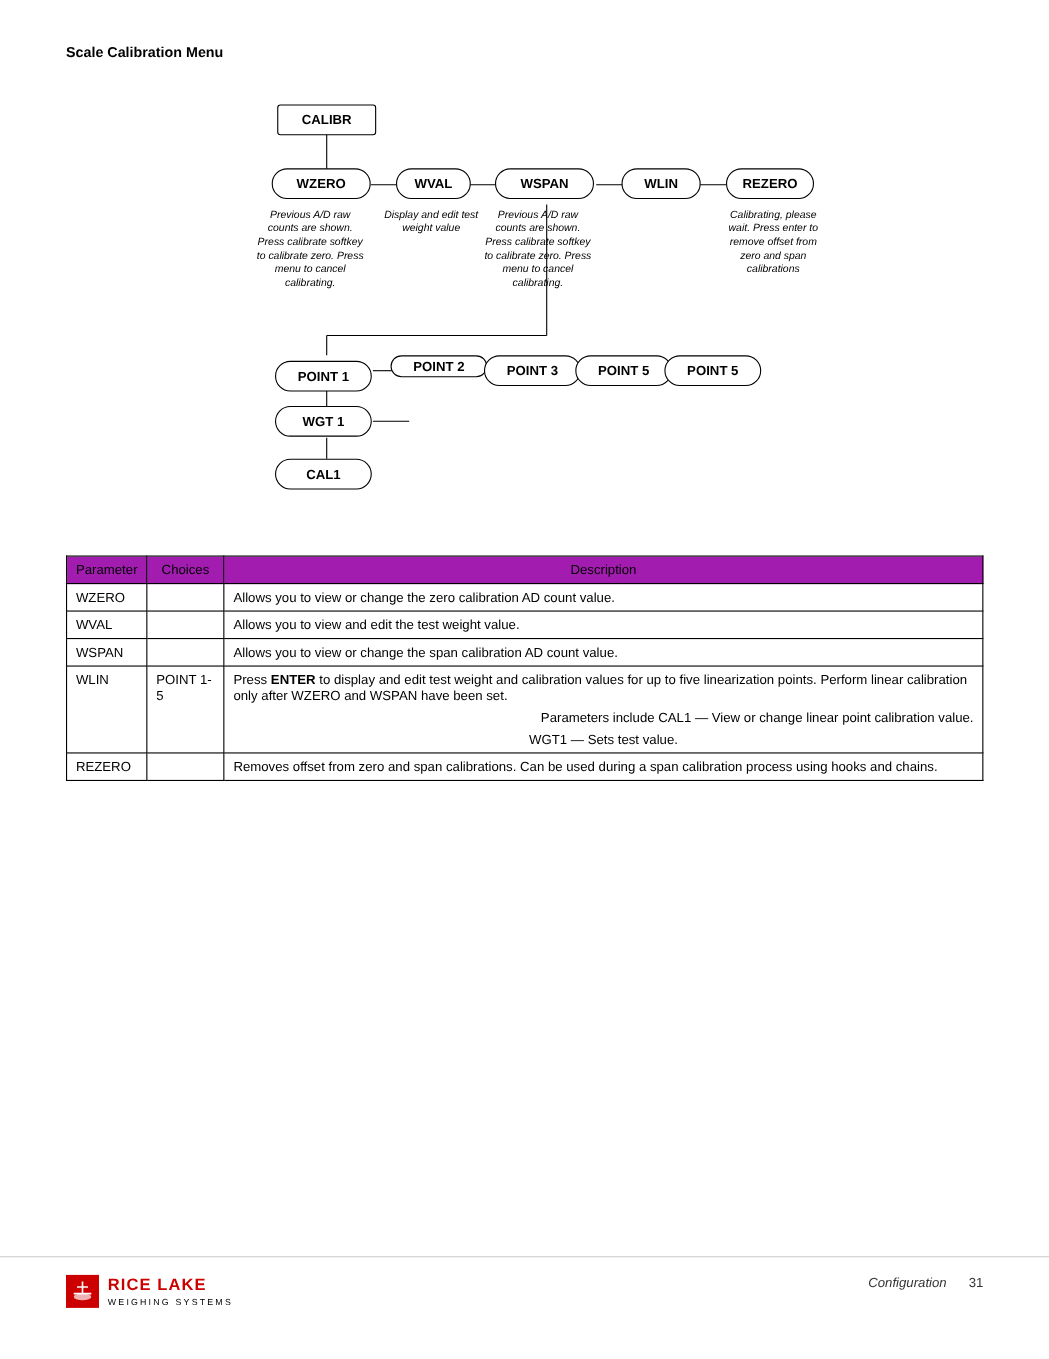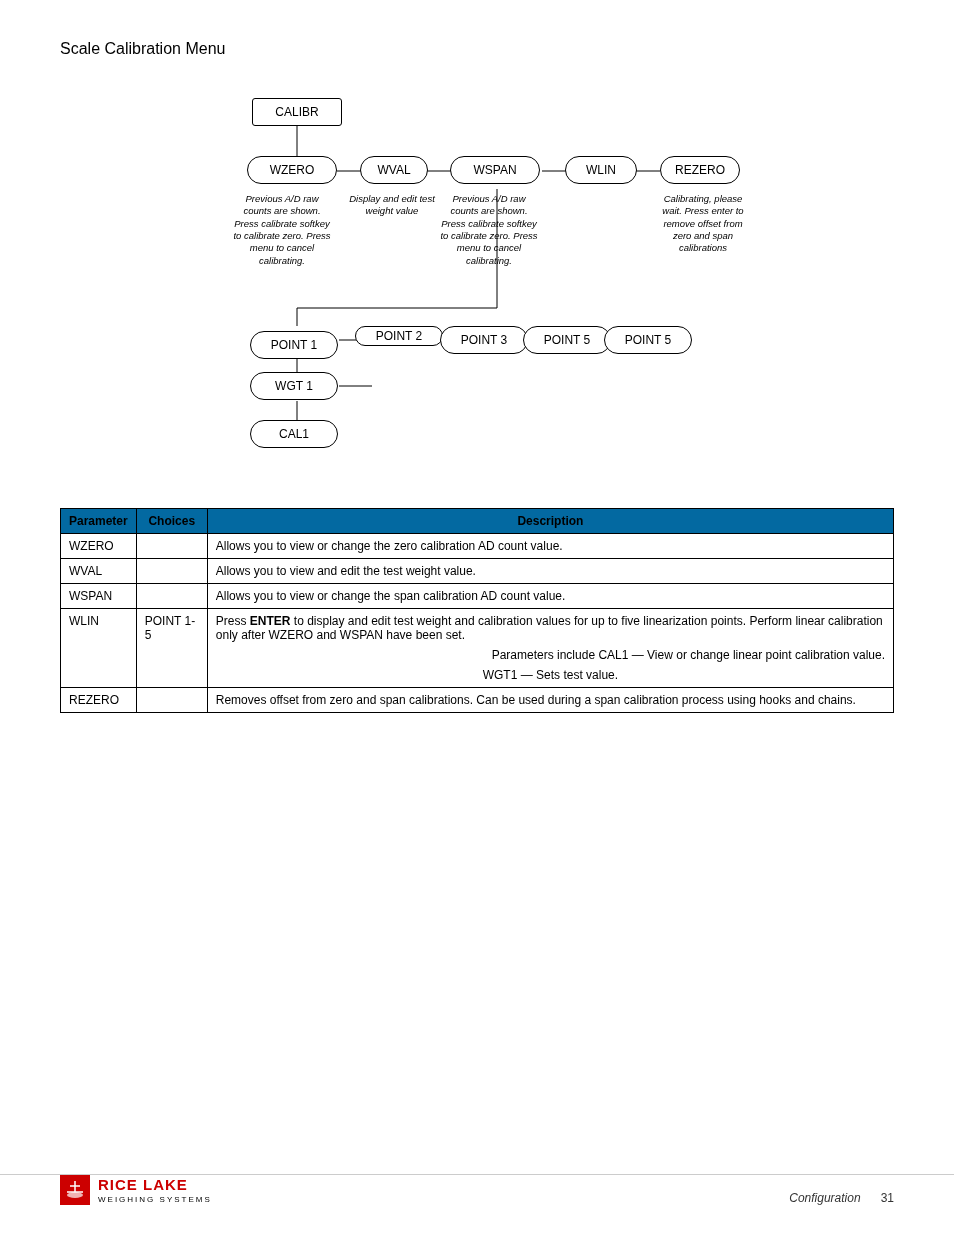--- a/index.html
+++ b/index.html
@@ -7,22 +7,22 @@
       font-family: Arial, sans-serif;
       background: #fff;
       color: #000;
       width: 954px;
       min-height: 1235px;
       position: relative;
       padding: 40px 60px 60px 60px;
     }
 
     .page-title {
-      font-size: 16px;
-      font-weight: normal;
+      font-size: 13px;
+      font-weight: bold;
       margin-bottom: 30px;
     }
 
     
     .diagram-container {
       width: 100%;
       display: flex;
       justify-content: center;
       margin-bottom: 40px;
     }
@@ -35,21 +35,21 @@
 
     
     .box {
       position: absolute;
       border: 1px solid #000;
       background: #fff;
       display: flex;
       align-items: center;
       justify-content: center;
       font-size: 12px;
-      font-weight: normal;
+      font-weight: bold;
       text-align: center;
     }
 
     .box.rounded {
       border-radius: 20px;
     }
 
     .box.rect {
       border-radius: 3px;
     }
@@ -80,34 +80,34 @@
       margin-bottom: 40px;
     }
 
     .param-table th, .param-table td {
       border: 1px solid #000;
       padding: 5px 8px;
       vertical-align: top;
     }
 
     .param-table th {
-      font-weight: bold;
-      background: #0369a1;
+      font-weight: normal;
+      background: #a21caf;
     }
 
     
     .footer {
       position: absolute;
       bottom: 30px;
       left: 0;
       right: 0;
       display: flex;
-      align-items: flex-end;
+      align-items: flex-start;
       justify-content: space-between;
-      padding: 0 60px;
+      padding: 16px 60px;
       border-top: 1px solid #ccc;
     }
 
     .footer-left {
       display: flex;
       flex-direction: column;
       align-items: flex-start;
     }
 
     .logo-box {

